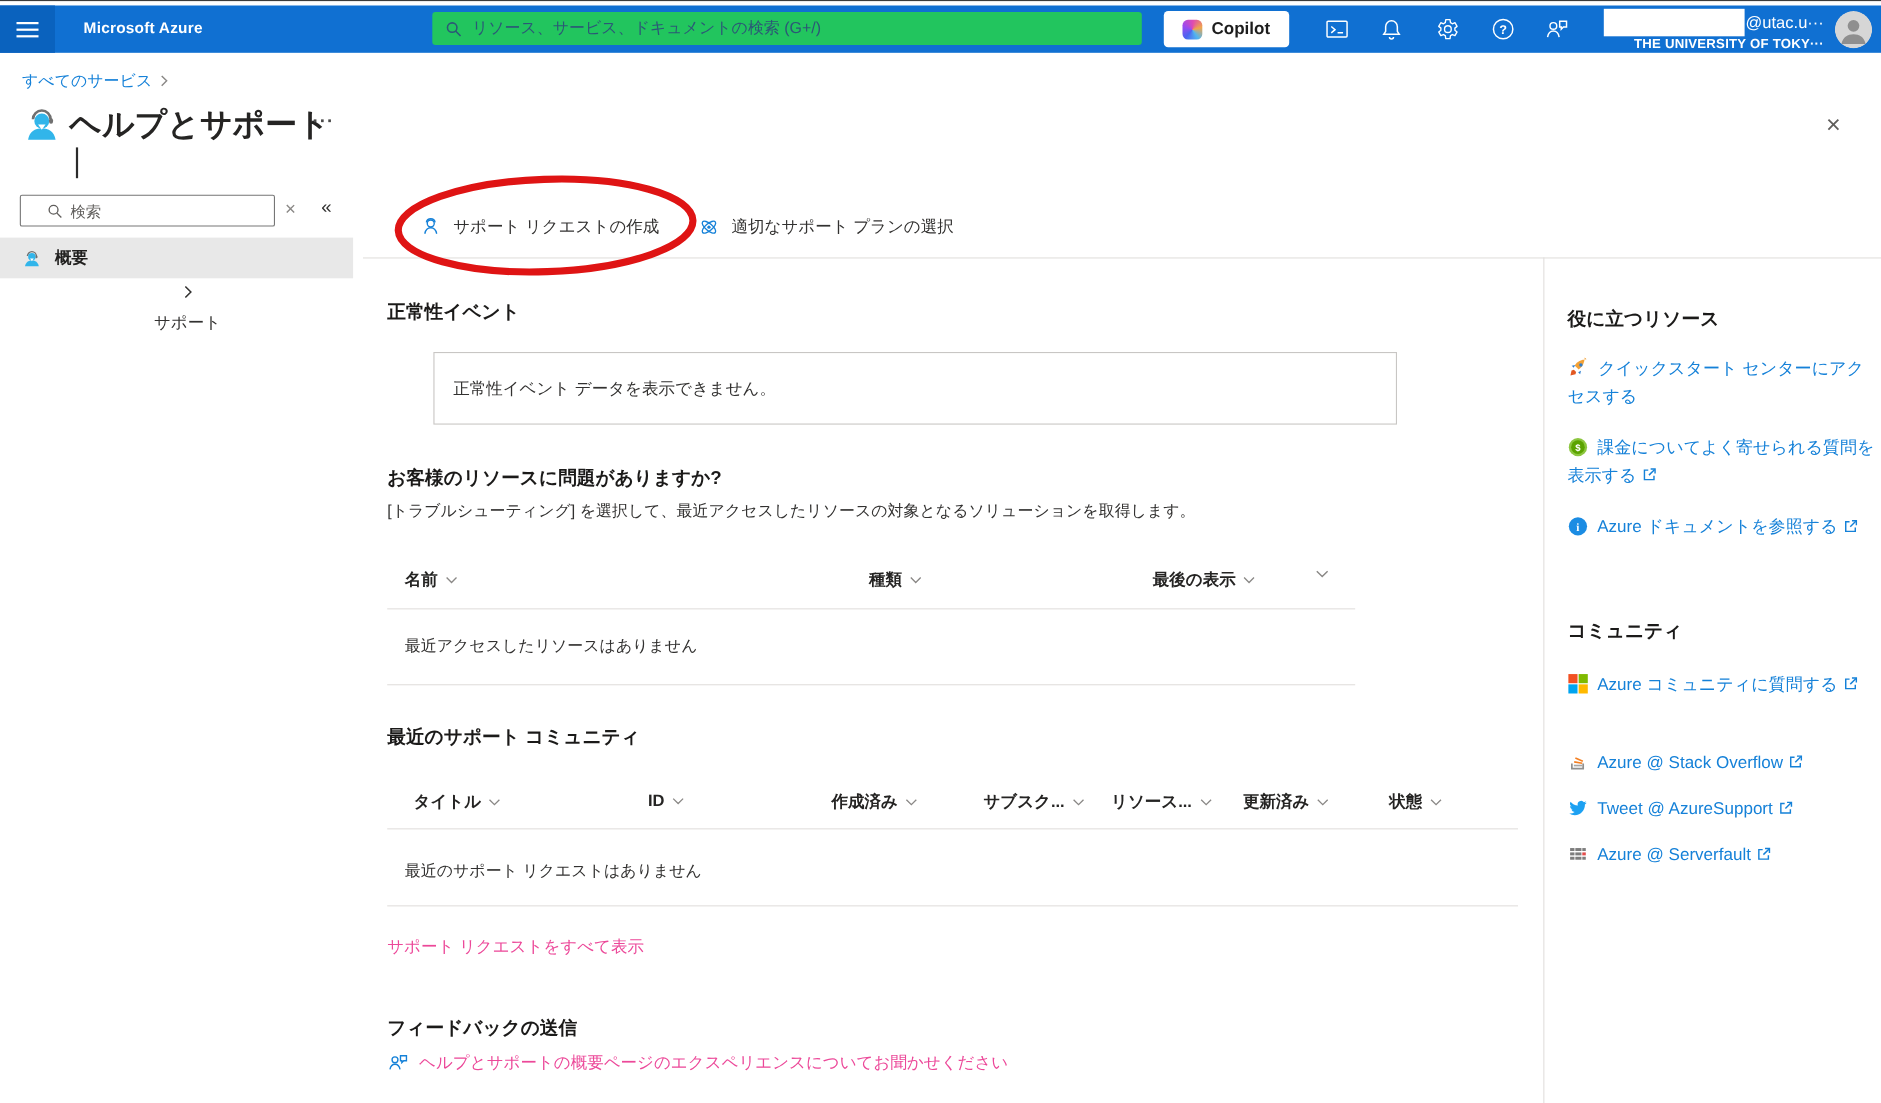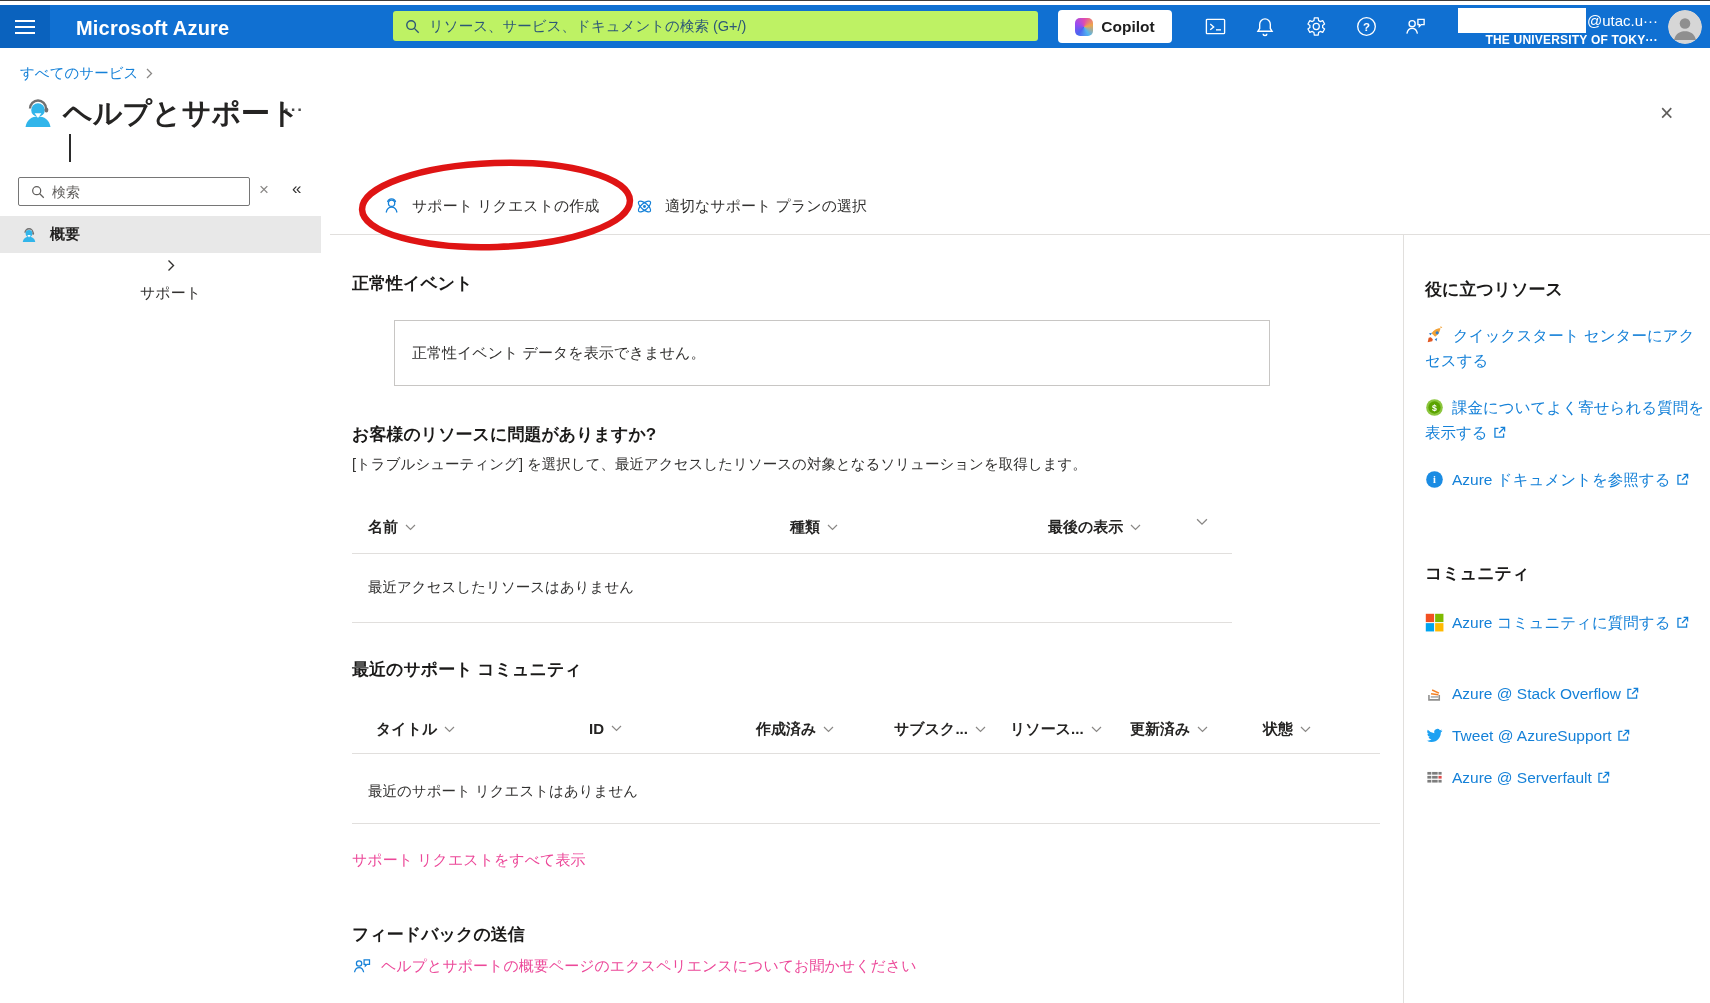--- a/index.html
+++ b/index.html
@@ -9,22 +9,22 @@
     font-family:"Liberation Sans","DejaVu Sans",sans-serif;
     color:#323130; font-size:15px;
   }
   .abs { position:absolute; }
 
   
   .window-edge { left:0; top:0; width:1710px; height:5px; background:#fff; border-top:1px solid #3c3c3c; }
   .topbar { left:0; top:5px; width:1710px; height:43px; background:#1070d2; }
   .hamburger { left:0; top:5px; width:50px; height:43px; background:#0a62be; display:flex; flex-direction:column; justify-content:center; align-items:center; gap:4px; cursor:pointer; }
   .hamburger i { display:block; width:20px; height:2px; background:#fff; }
-  .brand { left:76px; top:17px; color:#fff; font-size:20px; font-weight:700; letter-spacing:.2px; }
-  .global-search { left:393px; top:11px; width:645px; height:30px; background:#bef264; border-radius:3px; display:flex; align-items:center; padding:0 12px; gap:9px; color:#2c5777; }
+  .brand { left:76px; top:17px; color:#fff; font-size:14px; font-weight:700; letter-spacing:.2px; }
+  .global-search { left:393px; top:11px; width:645px; height:30px; background:#22c55e; border-radius:3px; display:flex; align-items:center; padding:0 12px; gap:9px; color:#2c5777; }
   .global-search input { border:0; outline:0; background:transparent; width:100%; font:inherit; font-size:14.5px; color:#2c5777; }
   .global-search input::placeholder { color:#2c5777; opacity:1; }
   .copilot { left:1058px; top:10px; width:114px; height:33px; background:#fff; border-radius:4px; display:flex; align-items:center; justify-content:center; gap:8px; cursor:pointer; }
   .copilot-logo { width:18px; height:18px; border-radius:5px; background:conic-gradient(from 220deg,#4b64f0,#9a4bf0,#e04bb0,#f0a54b,#51b5f0,#4b64f0); }
   .copilot span { font-size:15.5px; font-weight:600; color:#1d1d1d; }
   .tb-btn { top:5px; width:48px; height:43px; display:flex; align-items:center; justify-content:center; cursor:pointer; }
   .account { right:52px; top:8px; text-align:right; color:#fff; }
   .account .l1 { display:flex; align-items:center; justify-content:flex-end; height:24px; }
   .censor { display:inline-block; width:128px; height:25px; background:#fff; }
   .account .email { font-size:15px; margin-left:1px; }
@@ -34,21 +34,21 @@
   
   .breadcrumb { left:20px; top:64px; display:flex; align-items:center; gap:8px; font-size:14.5px; }
   .breadcrumb a { color:#1581d8; text-decoration:none; cursor:pointer; }
   .title-icon { left:20px; top:95px; width:36px; height:36px; }
   .page-title { left:63px; top:94px; font-size:29px; font-weight:700; color:#252423; }
   .more-btn { left:284px; top:100px; color:#4a4a4a; font-size:17px; font-weight:700; letter-spacing:1px; cursor:pointer; }
   .text-cursor { left:69px; top:134px; width:2px; height:28px; background:#2b2b2b; }
   .close-btn { left:1660px; top:102px; font-size:23px; color:#605e5c; cursor:pointer; line-height:1; }
 
   
-  .side-search { left:18px; top:177px; width:232px; height:29px; border:1px solid #767676; border-radius:2px; display:flex; align-items:center; padding:0 12px; gap:7px; color:#605e5c; background:#fff; }
+  .side-search { left:18px; top:177px; width:232px; height:29px; border:1px solid #767676; border-radius:2px; display:flex; align-items:center; padding:0 24px; gap:7px; color:#605e5c; background:#fff; }
   .side-search input { border:0; outline:0; width:100%; font:inherit; font-size:14px; color:#323130; background:transparent; }
   .side-search input::placeholder { color:#605e5c; opacity:1; }
   .side-clear { left:259px; top:180px; color:#8a8886; font-size:17px; cursor:pointer; }
   .side-collapse { left:292px; top:179px; color:#323130; font-size:17px; cursor:pointer; }
   .nav-item { left:0; width:321px; height:37px; display:flex; align-items:center; gap:12px; padding-left:20px; font-size:15px; cursor:pointer; }
   .nav-overview { top:216px; background:#e8e8e8; font-weight:700; color:#201f1e; }
   .nav-support { top:259px; color:#323130;flex-direction:column; }
 
   
   .cmd { top:186px; height:40px; display:flex; align-items:center; gap:10px; font-size:15px; color:#323130; cursor:pointer; }

